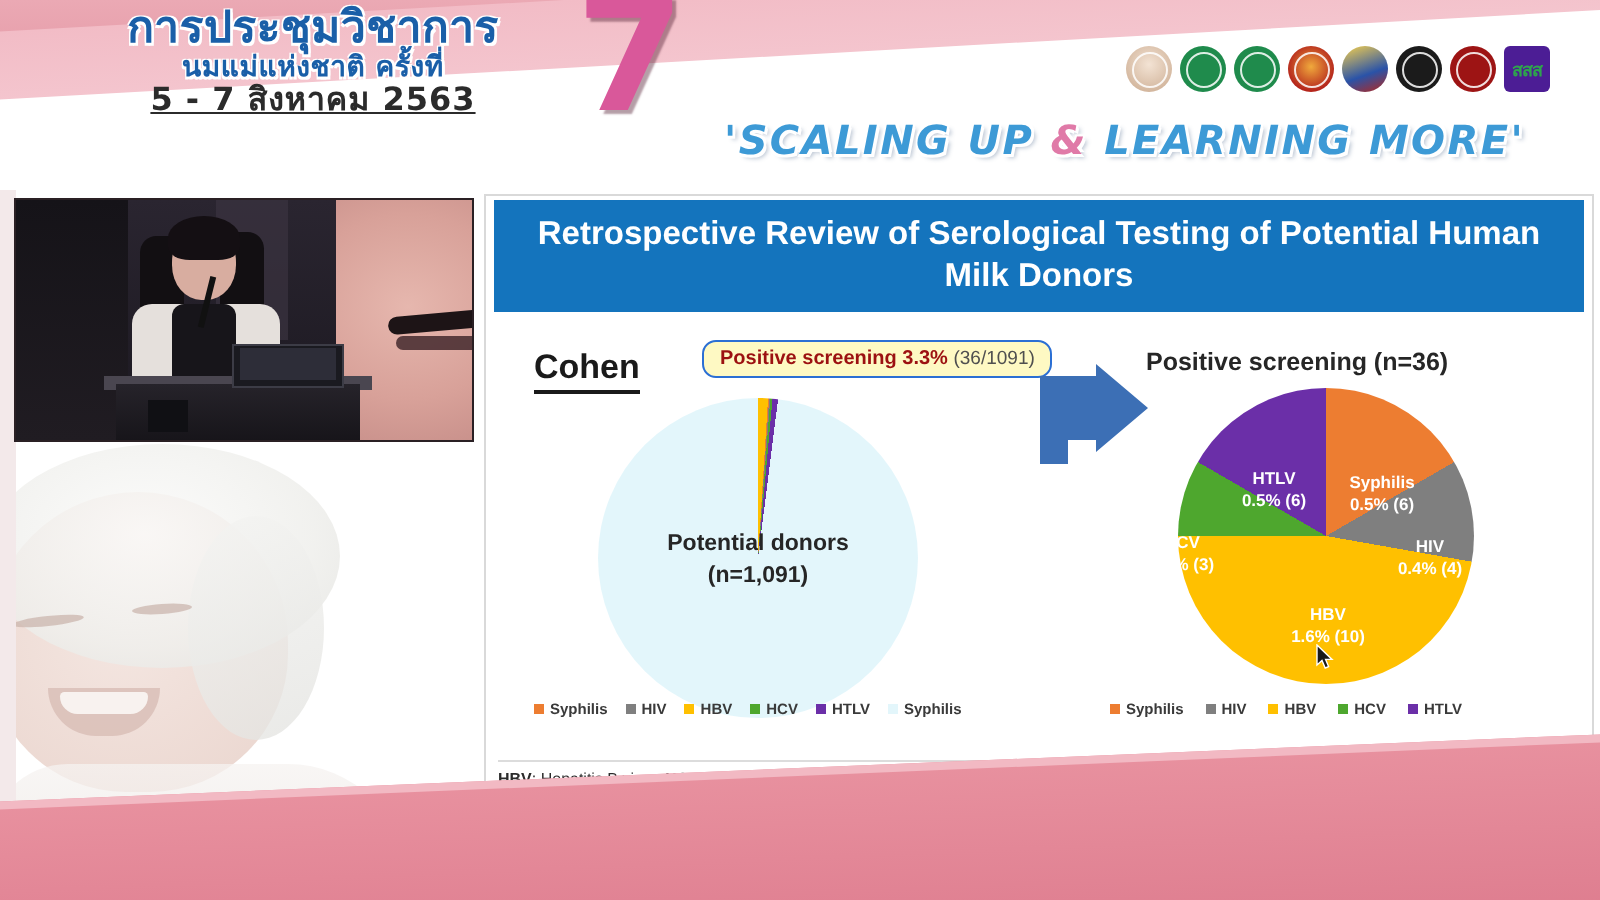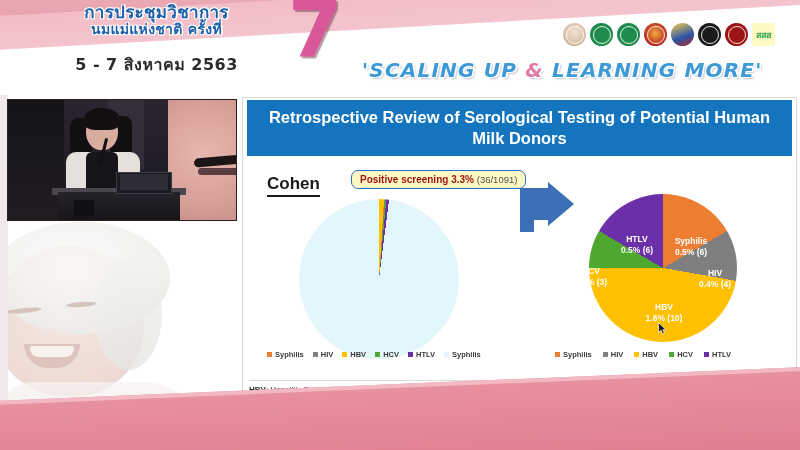--- a/index.html
+++ b/index.html
@@ -30,25 +30,26 @@
   }
   .thai-title {
     position:absolute; left:24px; top:4px; width:265px;
     text-align:center; z-index:5;
     color:#1a5fa8;
     font-family:"DejaVu Sans", sans-serif;
     font-weight:bold; line-height:1.02;
     text-shadow: 1.3px 1.3px 0 #ffffff, -0.7px -0.7px 0 #ffffff,
                  1.3px -0.7px 0 #ffffff, -0.7px 1.3px 0 #ffffff;
   }
-  .thai-l1 { font-size:17px; letter-spacing:0.3px; }
+  .thai-l1 { font-size:22px; letter-spacing:0.3px; }
   .thai-l2 { font-size:14px; letter-spacing:0.3px; margin-top:1px; }
   .thai-date {
-    font-size:16px; color:#2b2b2b; margin-top:20px; letter-spacing:0.5px;
+    font-size:16px; color:#2b2b2b; margin-top:0; letter-spacing:0.5px;
     text-shadow:none;
+    text-decoration:underline;
   }
   .big-seven {
     position:absolute; left:288px; top:-10px; z-index:4;
     font-family:"DejaVu Sans", sans-serif;
     font-size:78px; font-weight:bold; color:#d9589a;
     text-shadow: 2px 2px 1px rgba(90,40,60,.45);
     line-height:1;
   }
   .tagline {
     position:absolute; left:362px; top:58px; z-index:6;
@@ -69,21 +70,21 @@
   .logo { width:23px; height:23px; border-radius:50%; position:relative;
           display:flex; align-items:center; justify-content:center;
           font-size:7px; color:#fff; overflow:hidden; }
   .logo.l1 { background:radial-gradient(circle at 50% 40%, #f3e3d4, #c9a88c); }
   .logo.l2 { background:#1f8b4c; }
   .logo.l3 { background:#1f8b4c; }
   .logo.l4 { background:radial-gradient(circle at 50% 45%, #f0a93c 0%, #b5261c 70%); }
   .logo.l5 { background:linear-gradient(160deg,#f7d14c 0%, #2a53a8 60%, #b5261c 100%); }
   .logo.l6 { background:#1b1b1b; }
   .logo.l7 { background:#9d1414; }
-  .logo.l8 { background:#fef9c3; border-radius:3px; }
+  .logo.l8 { background:#4c1d95; border-radius:3px; }
   .logo-inner-ring { position:absolute; inset:2.5px; border:1.2px solid rgba(255,255,255,.85); border-radius:50%; }
   .logo.l8 .sss { color:#2ea34d; font-weight:bold; font-size:9px; letter-spacing:-.5px; }
 
   
   .bg-child {
     position:absolute; left:-6px; top:212px; width:250px; height:210px;
     z-index:1; overflow:hidden;
   }
   .child-face {
     position:absolute; left:0px; top:34px; width:150px; height:150px;
@@ -366,20 +367,24 @@
       <span class="c-strong">Positive screening 3.3%</span>
       <span class="c-frac">(36/1091)</span>
     </div>
 
     <svg class="big-arrow" viewBox="0 0 58 52">
       <path d="M2,6 L30,6 L30,0 L56,22 L30,44 L30,38 L16,38 L16,50 L2,50 Z" fill="#3C6FB5"></path>
     </svg>
 
     <div class="pie-left-wrap">
       <div class="pie-left"></div>
+      <div class="pie-left-label">
+        <div>Potential donors</div>
+        <div>(n=1,091)</div>
+      </div>
     </div>
 
     <div class="legend-left">
       <span class="lg-item">
           <i class="lg-sw" style="background:#ED7D31"></i>
           <span>Syphilis</span>
         </span>
       <span class="lg-item">
           <i class="lg-sw" style="background:#7F7F7F"></i>
           <span>HIV</span>
@@ -395,20 +400,21 @@
       <span class="lg-item">
           <i class="lg-sw" style="background:#6B2FA8"></i>
           <span>HTLV</span>
         </span>
       <span class="lg-item">
           <i class="lg-sw" style="background:#E3F6FB"></i>
           <span>Syphilis</span>
         </span>
     </div>
 
+    <div class="pie-right-head">Positive screening (n=36)</div>
 
     <div class="pie-right-wrap">
       <div class="pie-right"></div>
 
       <div class="sl sl-htlv">
         <div>HTLV</div>
         <div>0.5% (6)</div>
       </div>
       <div class="sl sl-syph">
         <div>Syphilis</div>

